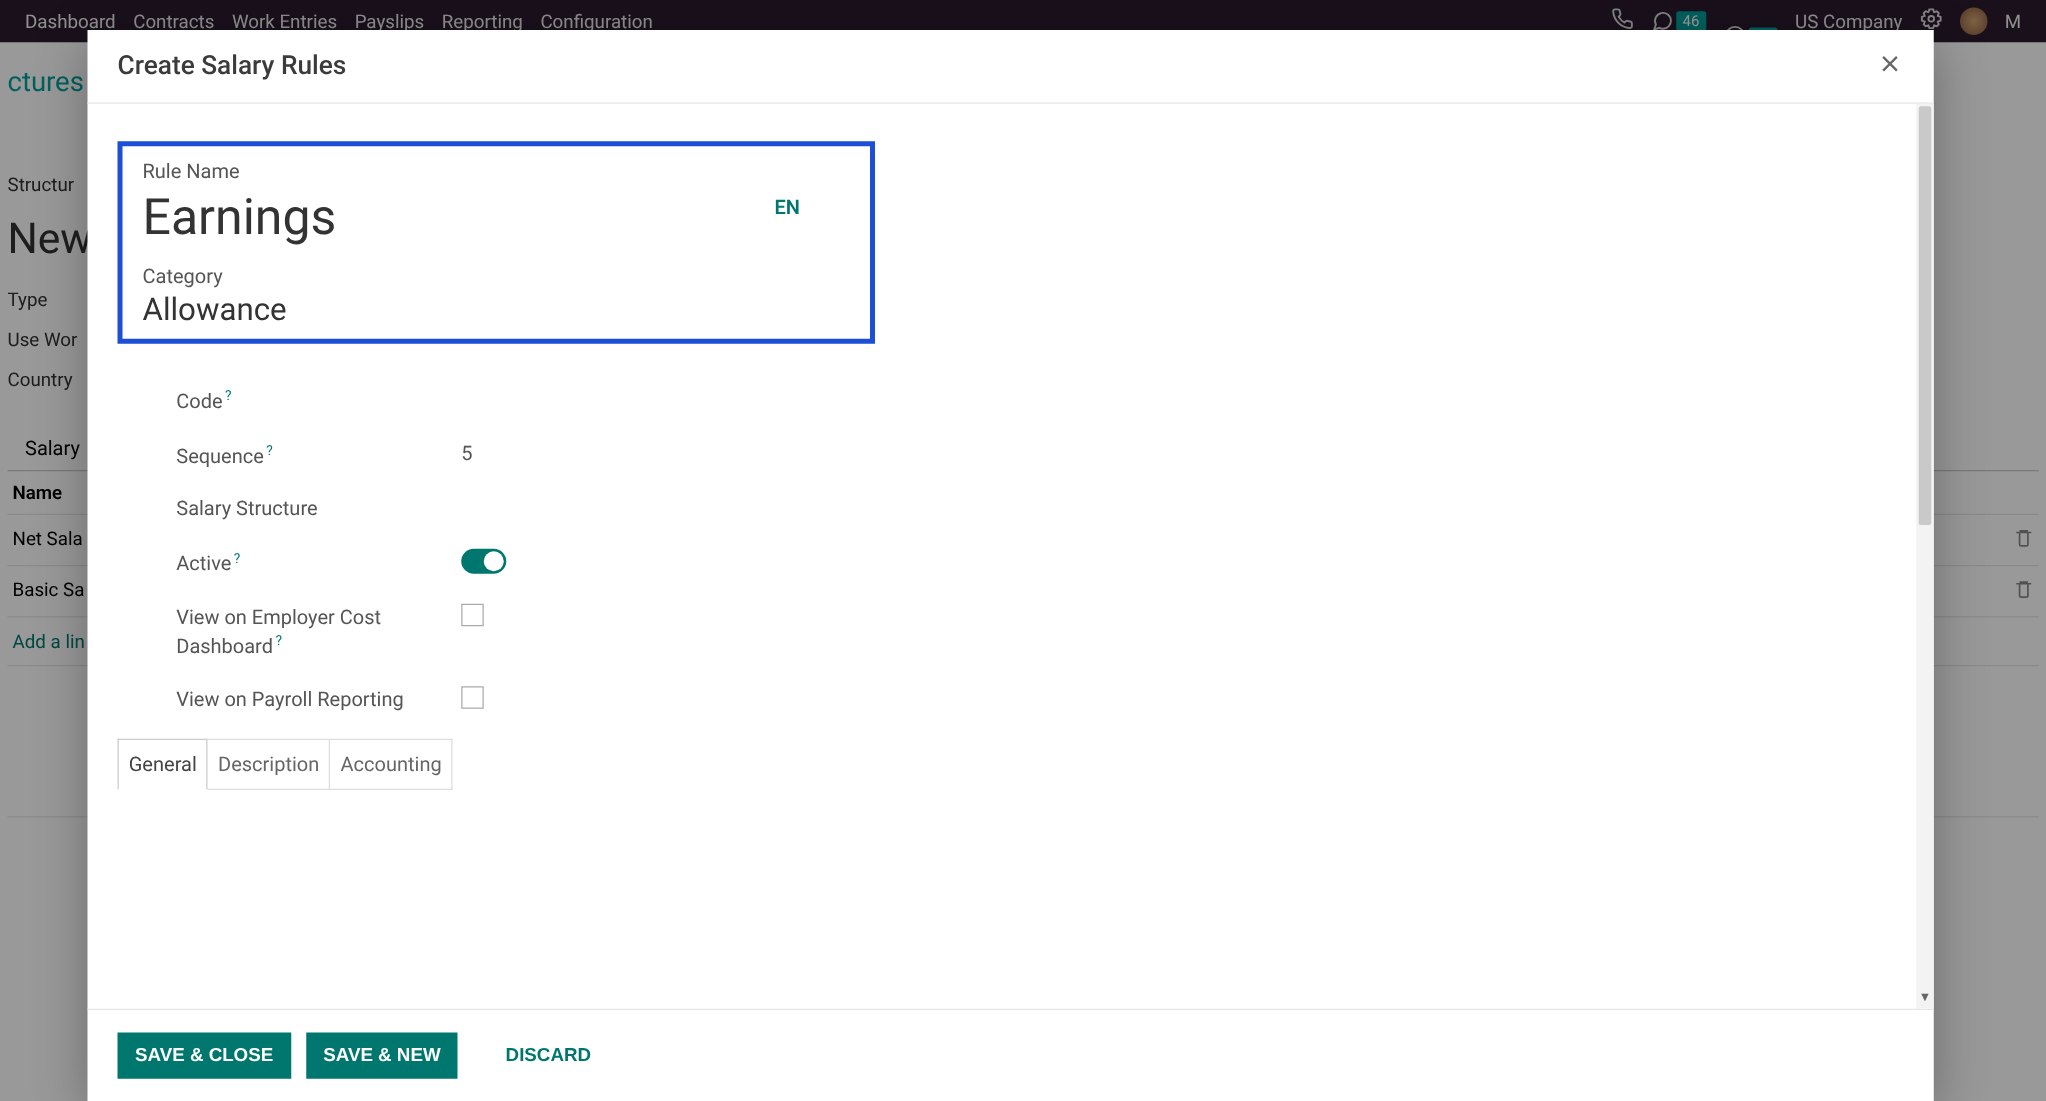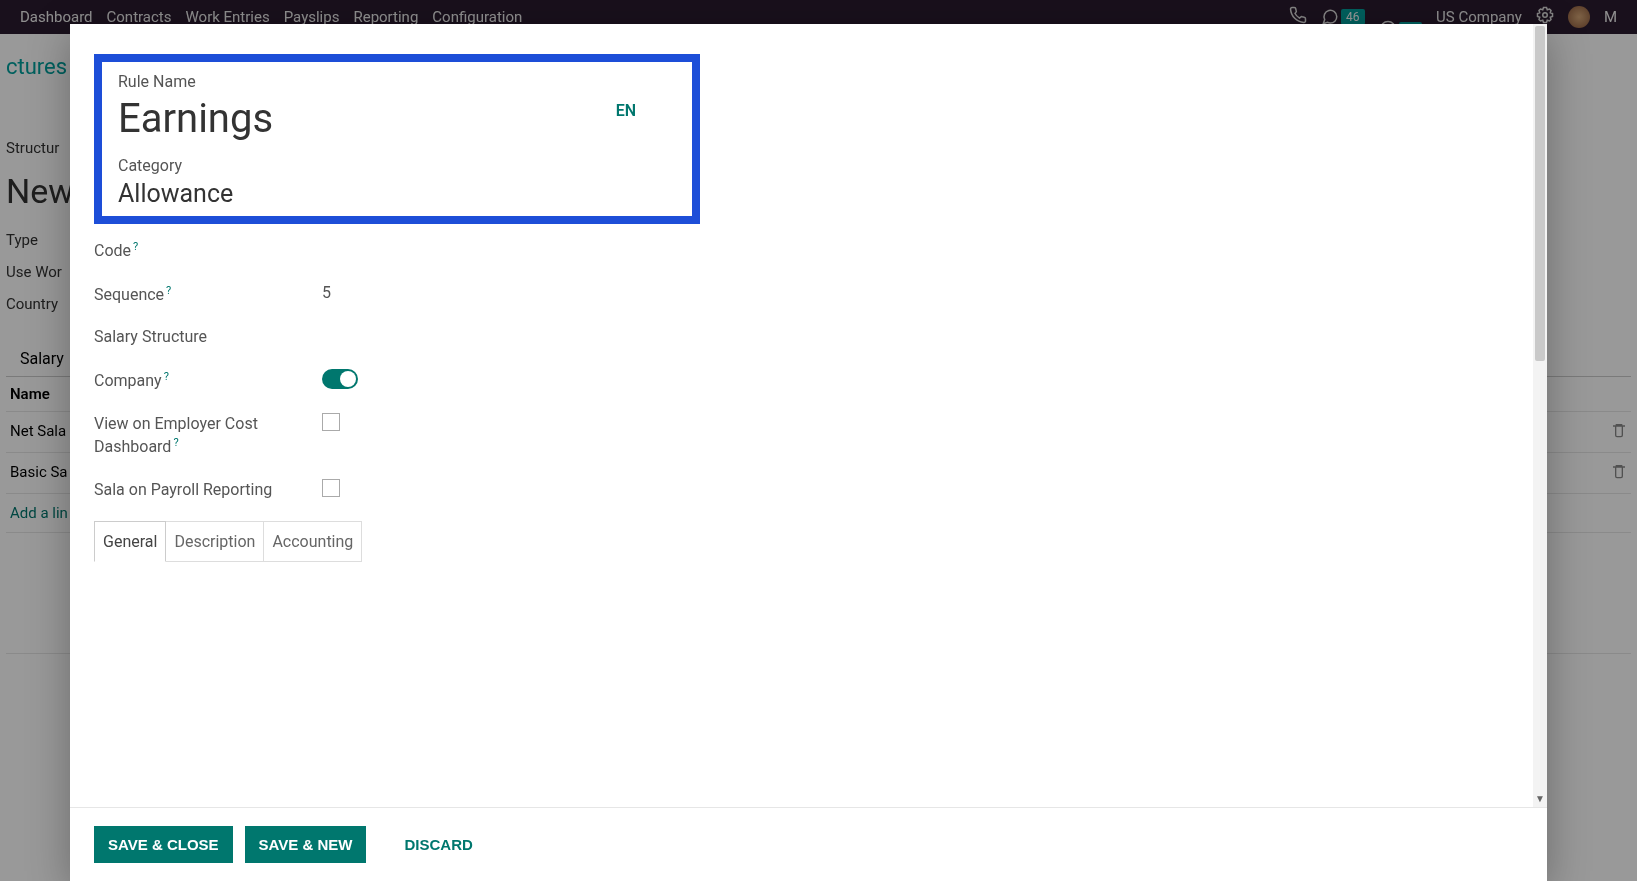--- a/index.html
+++ b/index.html
@@ -65,30 +65,30 @@
     position:absolute; top:0; right:0; width:14px; bottom:0; background:#f3f3f3;
   }
   .scrollbar-thumb {
     position:absolute; top:2px; right:2px; width:10px; height:335px;
     background:#c9c9c9; border-radius:2px;
   }
   .scrollbar-arrow { position:absolute; right:2px; width:10px; height:12px; color:#666; font-size:10px; text-align:center; }
   .scrollbar-arrow.bottom { bottom:2px; }
 
   .highlight-box {
-    border: 8px solid #1d4ed8; padding: 10px 16px 8px 16px; width: 606px;
-    margin-bottom: 15px;
+    border: 4px solid #1d4ed8; padding: 10px 16px 8px 16px; width: 606px;
+    margin-bottom: 34px;
   }
   .field-label { font-size: 16px; color: #555; margin-bottom: 4px; }
   .big-name { font-size: 40px; color: #333; margin-bottom: 14px; display:flex; align-items:flex-start; justify-content:space-between;}
   .lang-tag { font-size: 16px; color: #00776e; font-weight: 600; margin-top:6px; margin-right:40px;}
   .category-val { font-size: 25px; color: #333; }
 
   .form-grid { width: 620px; }
-  .form-row { display: flex; align-items: flex-start; margin-bottom: 20px; }
+  .form-row { display: flex; align-items: flex-start; margin-bottom: 20px; margin-left: 47px; }
   .form-row .lbl { width: 228px; font-size: 16px; color: #555; line-height: 1.4; }
   .form-row .val { font-size: 16px; color: #555; }
   .help { color: #00776e; font-size: 11px; vertical-align: super; margin-left: 2px; }
 
   .toggle {
     width: 36px; height: 20px; background: #00776e; border-radius: 10px;
     position: relative; cursor: pointer;
   }
   .toggle::after {
     content: ""; position: absolute; right: 2px; top: 2px; width: 16px; height: 16px;
@@ -200,20 +200,28 @@
         <path d="M15 18l-6-6 6-6"></path>
       </svg></span>
   <span><svg viewBox="0 0 24 24">
         <path d="M9 18l6-6-6-6"></path>
       </svg></span>
 </div>
 
 <div class="overlay"></div>
 
 <div class="modal">
+  <div class="modal-header">
+    <h1>Create Salary Rules</h1>
+    <span class="close-x">
+      <svg viewBox="0 0 24 24" fill="none">
+          <path d="M18 6L6 18M6 6l12 12"></path>
+        </svg>
+    </span>
+  </div>
 
   <div class="modal-body-wrap">
     <div class="modal-body">
 
       <div class="highlight-box">
         <div class="field-label">Rule Name</div>
         <div class="big-name">
           <span>Earnings</span>
           <span class="lang-tag">EN</span>
         </div>
@@ -228,31 +236,31 @@
         </div>
         <div class="form-row">
           <div class="lbl"><span>Sequence</span><span class="help">?</span></div>
           <div class="val">5</div>
         </div>
         <div class="form-row">
           <div class="lbl">Salary Structure</div>
           <div class="val"></div>
         </div>
         <div class="form-row">
-          <div class="lbl"><span>Company</span><span class="help">?</span></div>
+          <div class="lbl"><span>Active</span><span class="help">?</span></div>
           <div class="val">
               <div class="toggle"></div>
             </div>
         </div>
         <div class="form-row">
           <div class="lbl"><span>View on Employer Cost Dashboard</span><span class="help">?</span></div>
           <div class="val"><span class="checkbox"></span></div>
         </div>
         <div class="form-row">
-          <div class="lbl">Sala on Payroll Reporting</div>
+          <div class="lbl">View on Payroll Reporting</div>
           <div class="val"><span class="checkbox"></span></div>
         </div>
       </div>
 
       <div class="tabs">
         <div class="tab active">General</div>
         <div class="tab">Description</div>
         <div class="tab">Accounting</div>
       </div>
 

